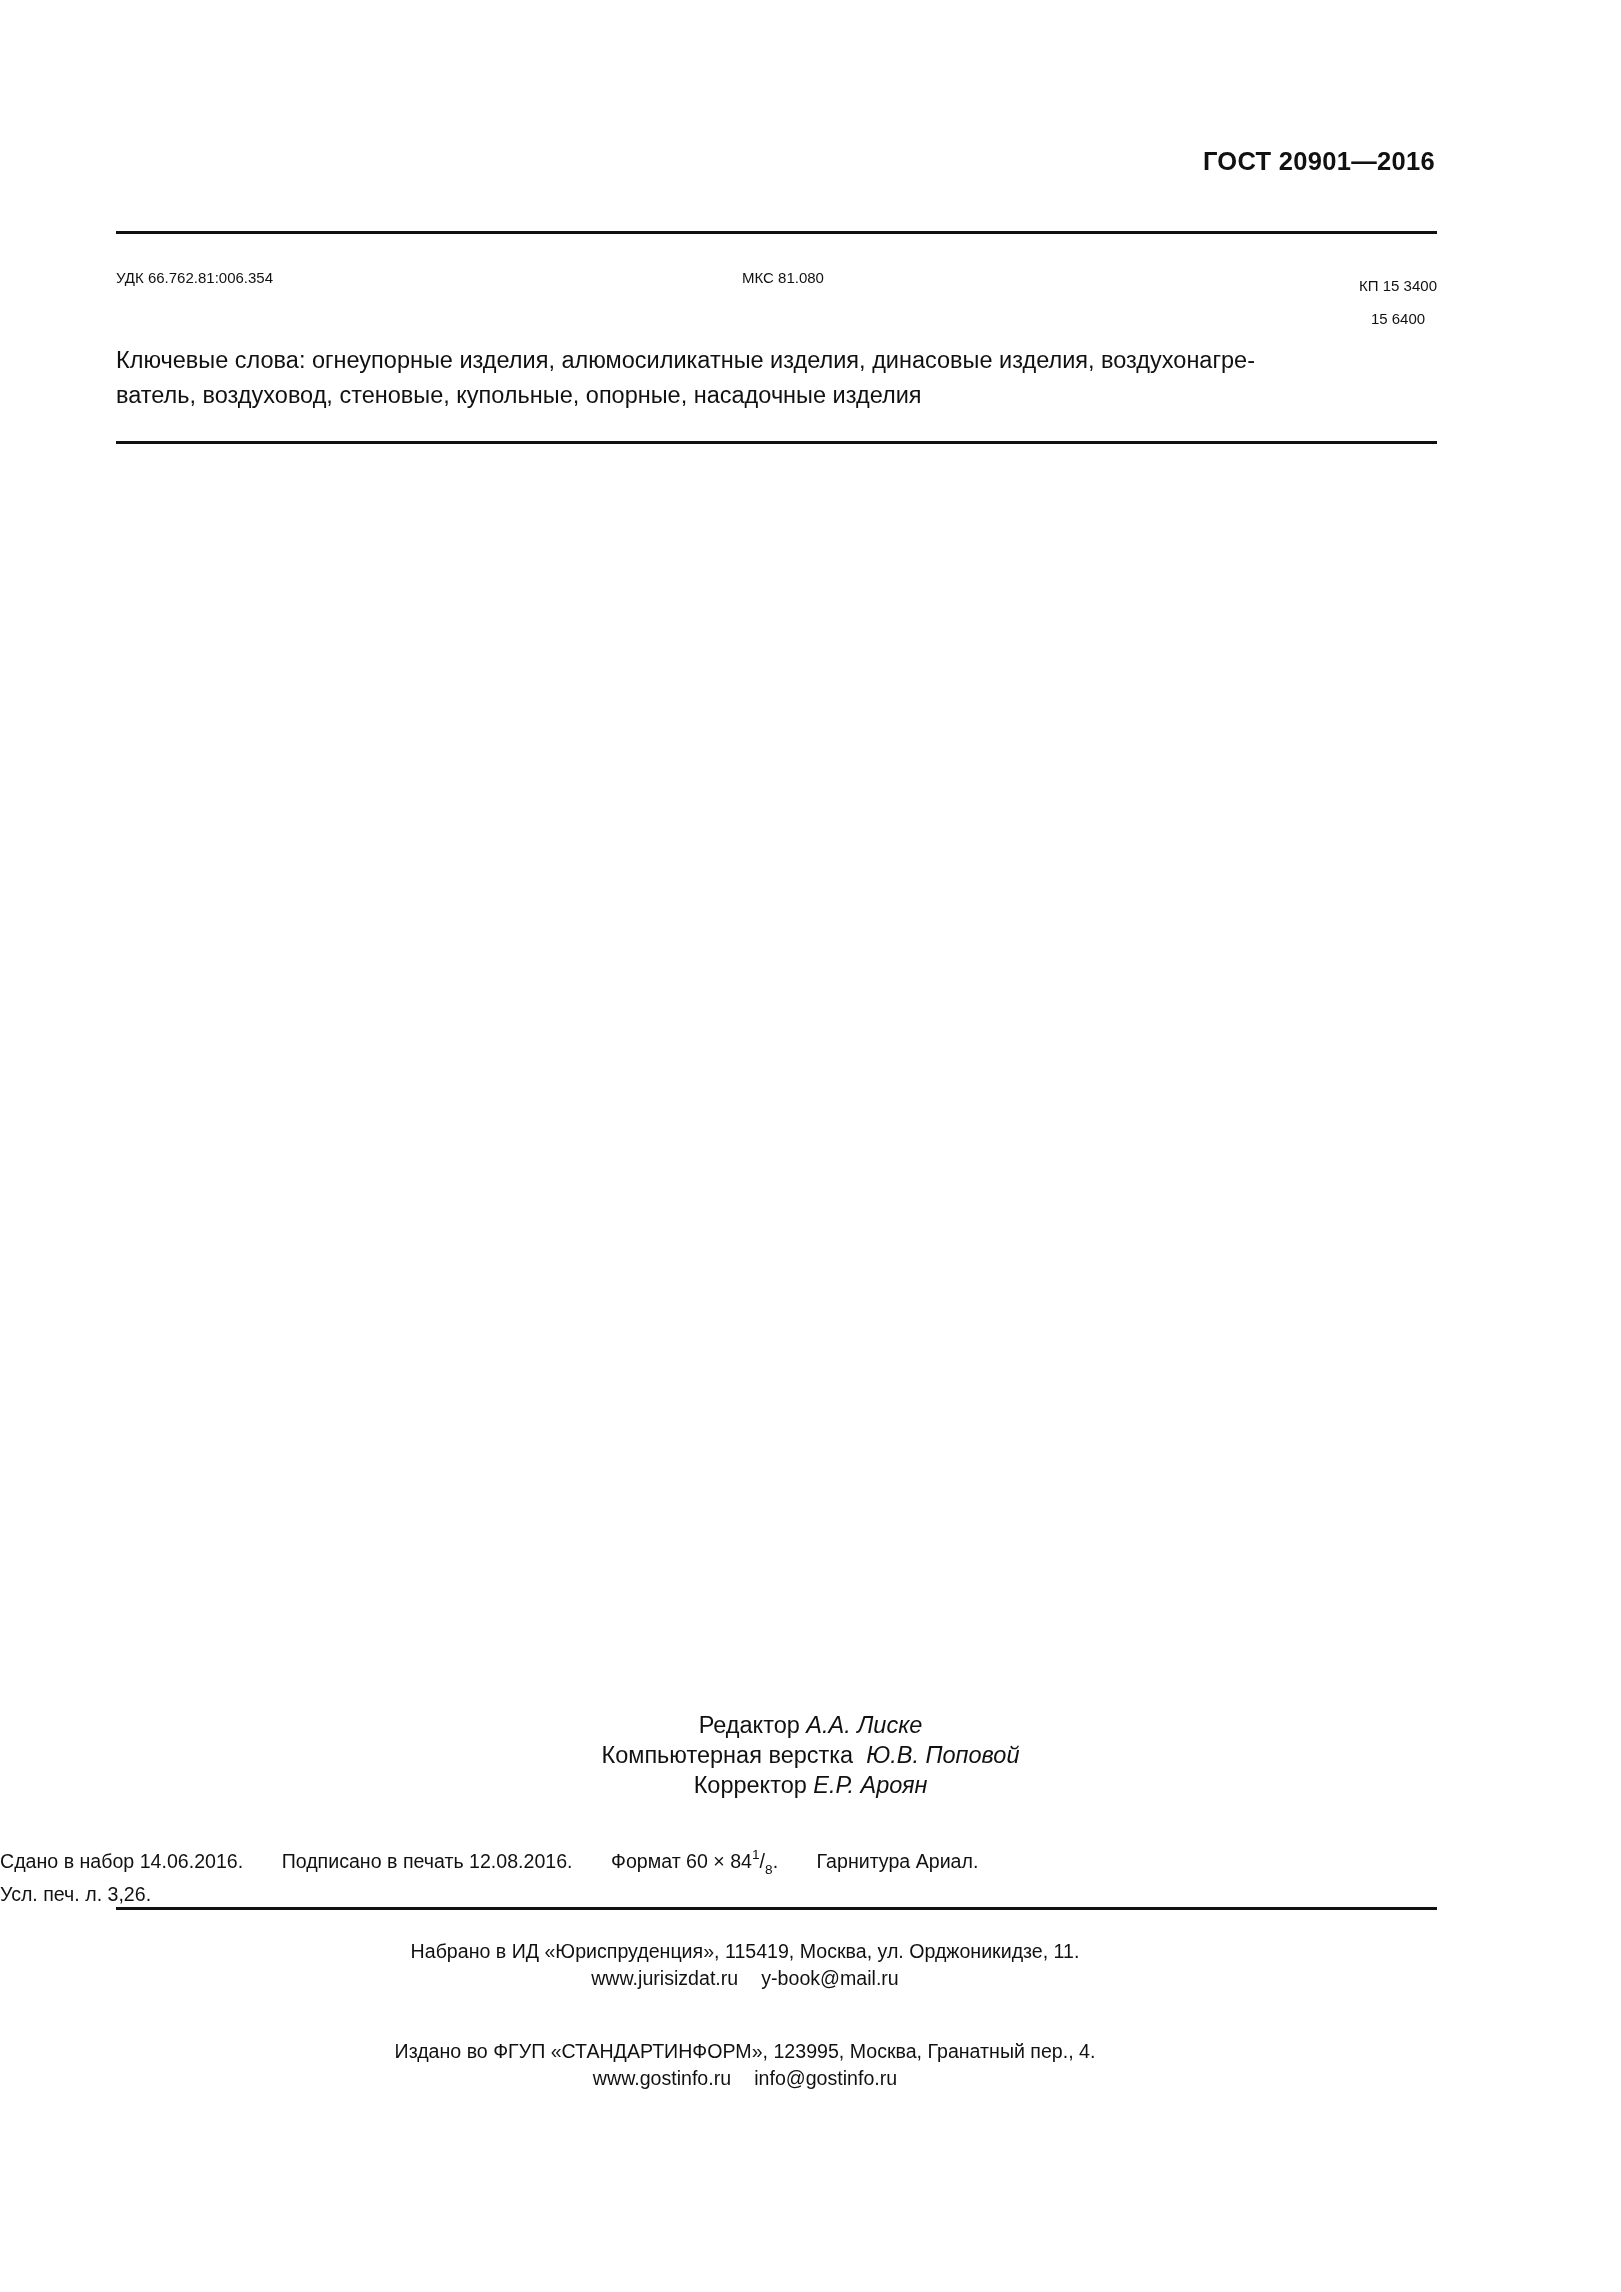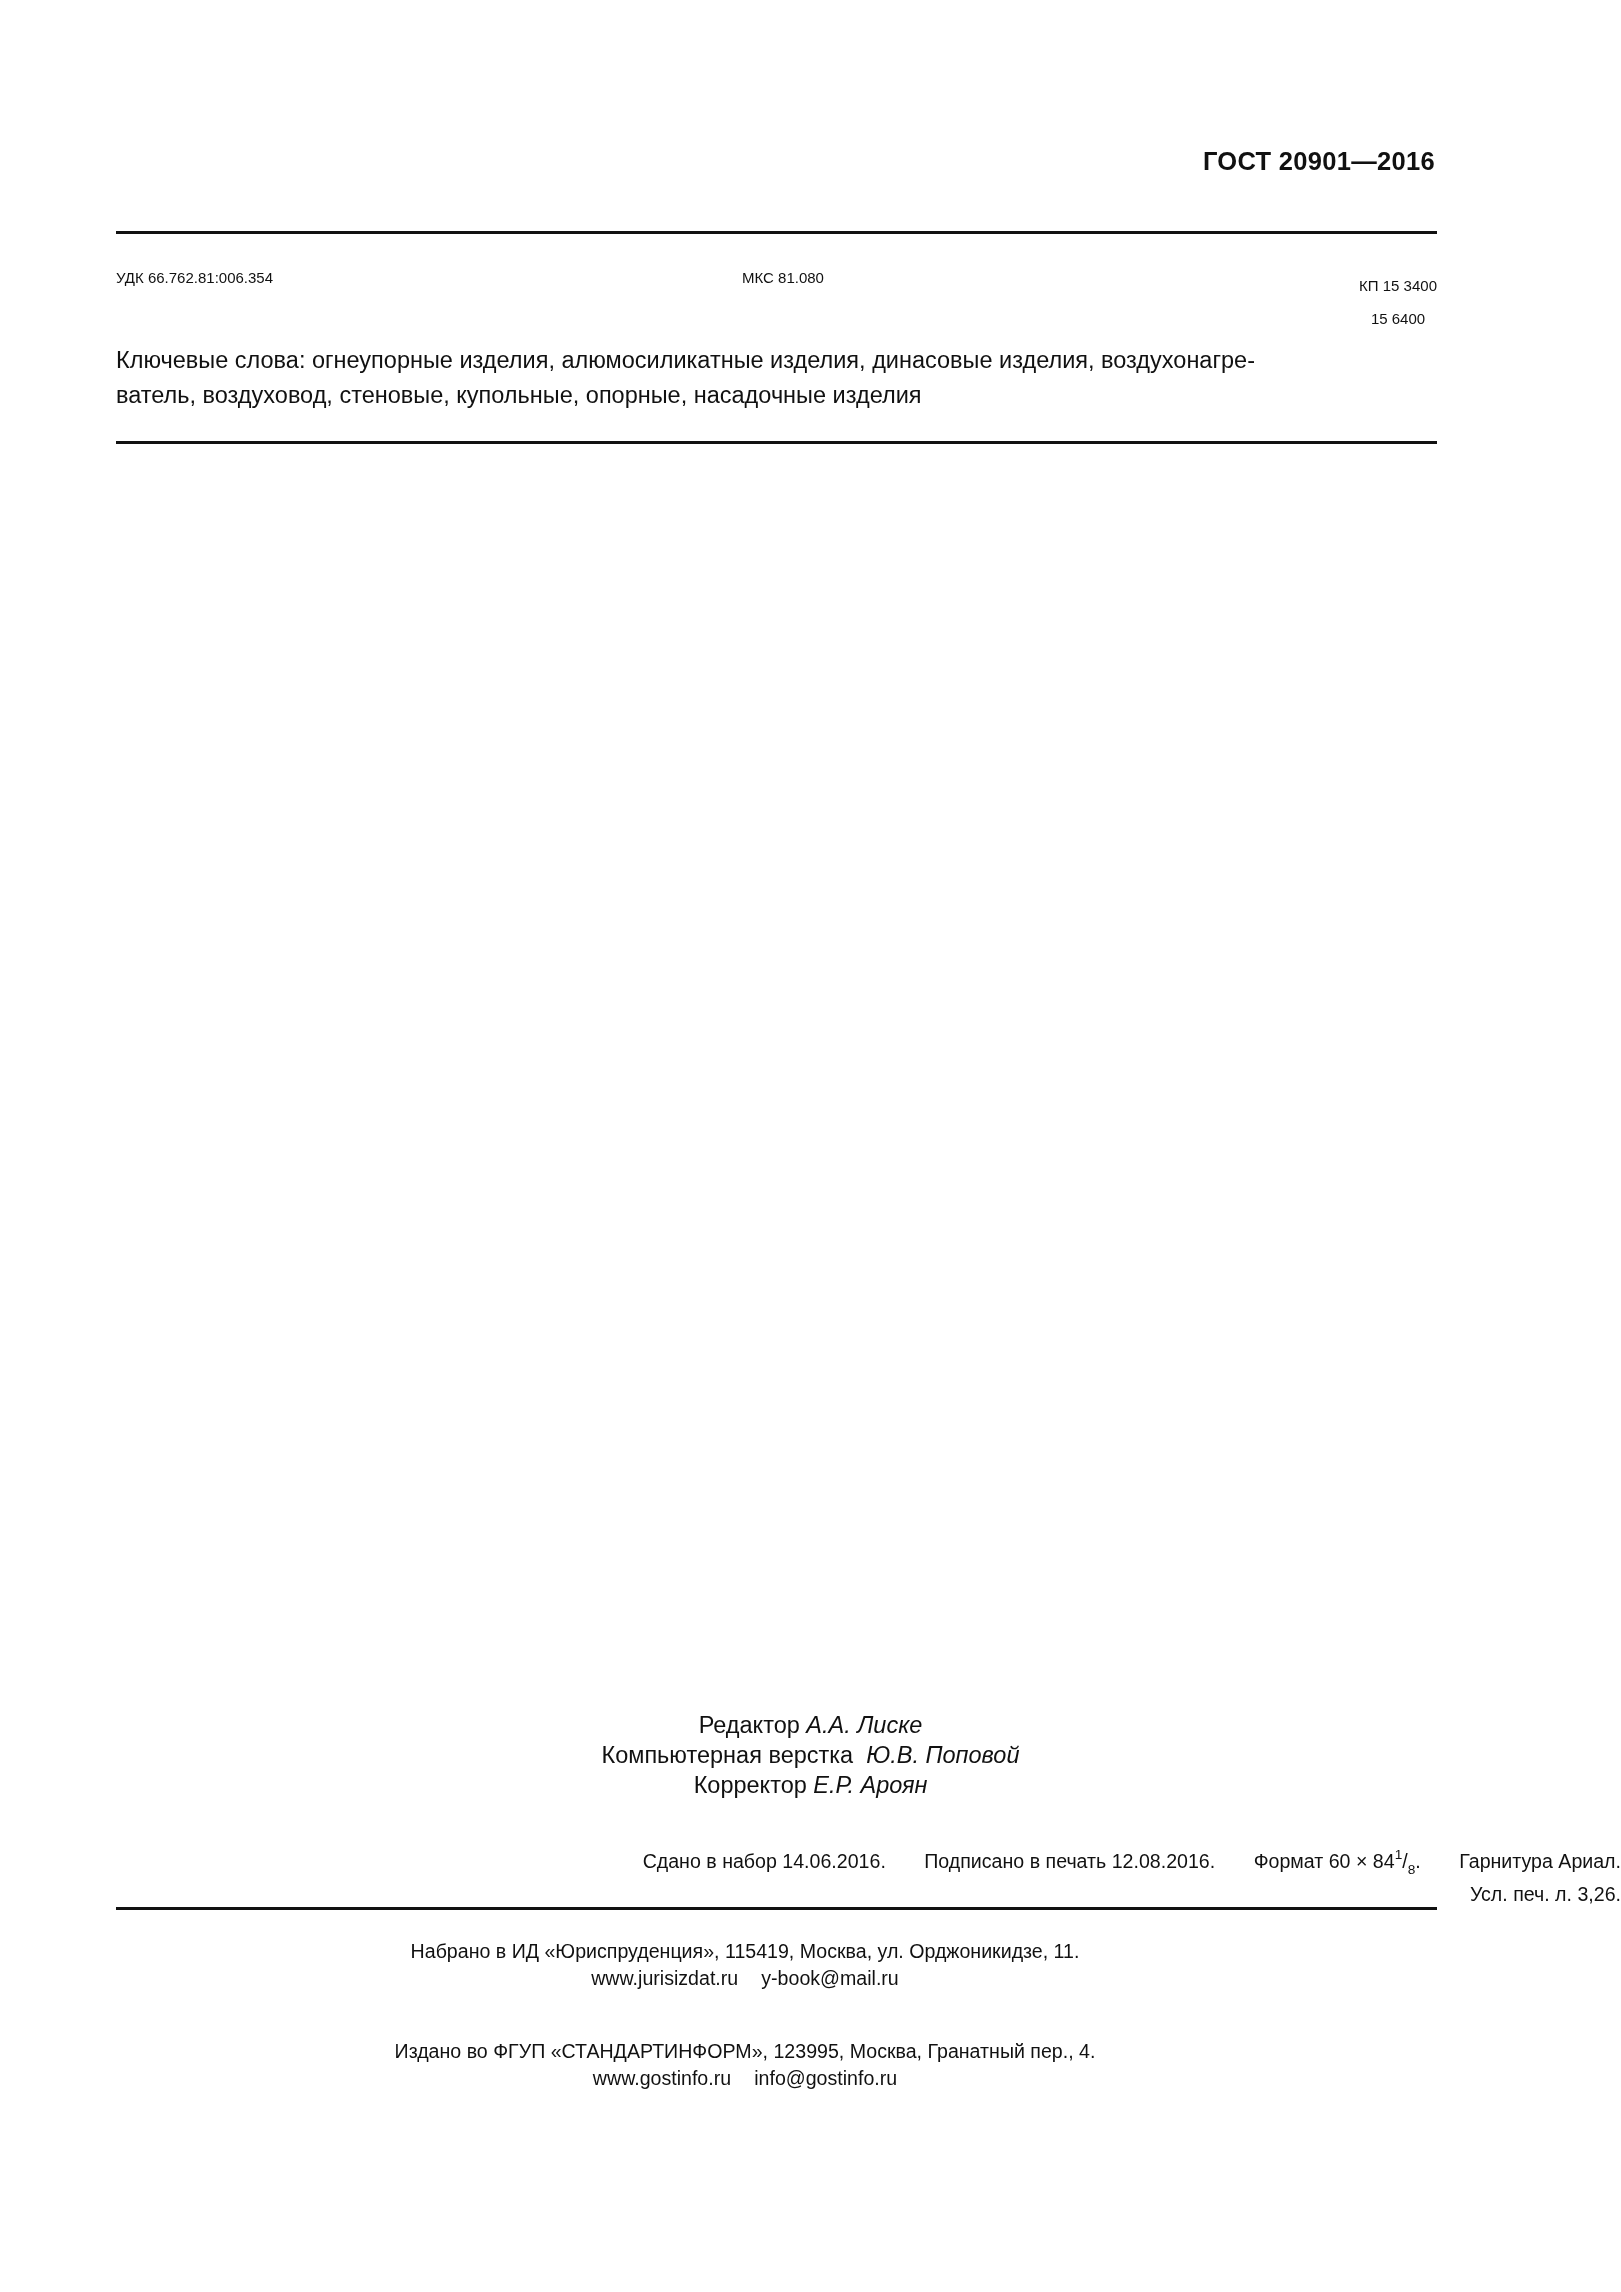--- a/index.html
+++ b/index.html
@@ -17,21 +17,21 @@
     .mks { left: 742px; top: 261px; }
     .kp { right: 184px; top: 261px; text-align: center; margin-top: 8px; }
     .keywords {
       left: 116px; top: 343px; width: 1323px; font-size: 23.5px; line-height: 35px;
     }
     .credits {
       left: 0; width: 1621px; top: 1710px; text-align: center; font-size: 23.5px; line-height: 30px;
     }
     .credits i { font-style: italic; }
     .print-info {
-      left: 0; width: 1621px; top: 1843px; text-align: right; font-size: 19.6px; line-height: 24.5px;
+      left: 0; width: 1621px; top: 1843px; text-align: left; font-size: 19.6px; line-height: 24.5px;
     }
     .print-info .gap { display: inline-block; width: 33px; }
     .print-info sup { font-size: 13.7px; vertical-align: 8.8px; }
     .print-info sub { font-size: 13.7px; vertical-align: -5.9px; }
     .publisher {
       left: 0; width: 1490px; text-align: center; font-size: 19.6px; line-height: 26.5px;
     }
     .pub1 { top: 1938px; }
     .pub2 { top: 2015px; margin-top: 23px; }
     .publisher .gap { display: inline-block; width: 17.6px; }

